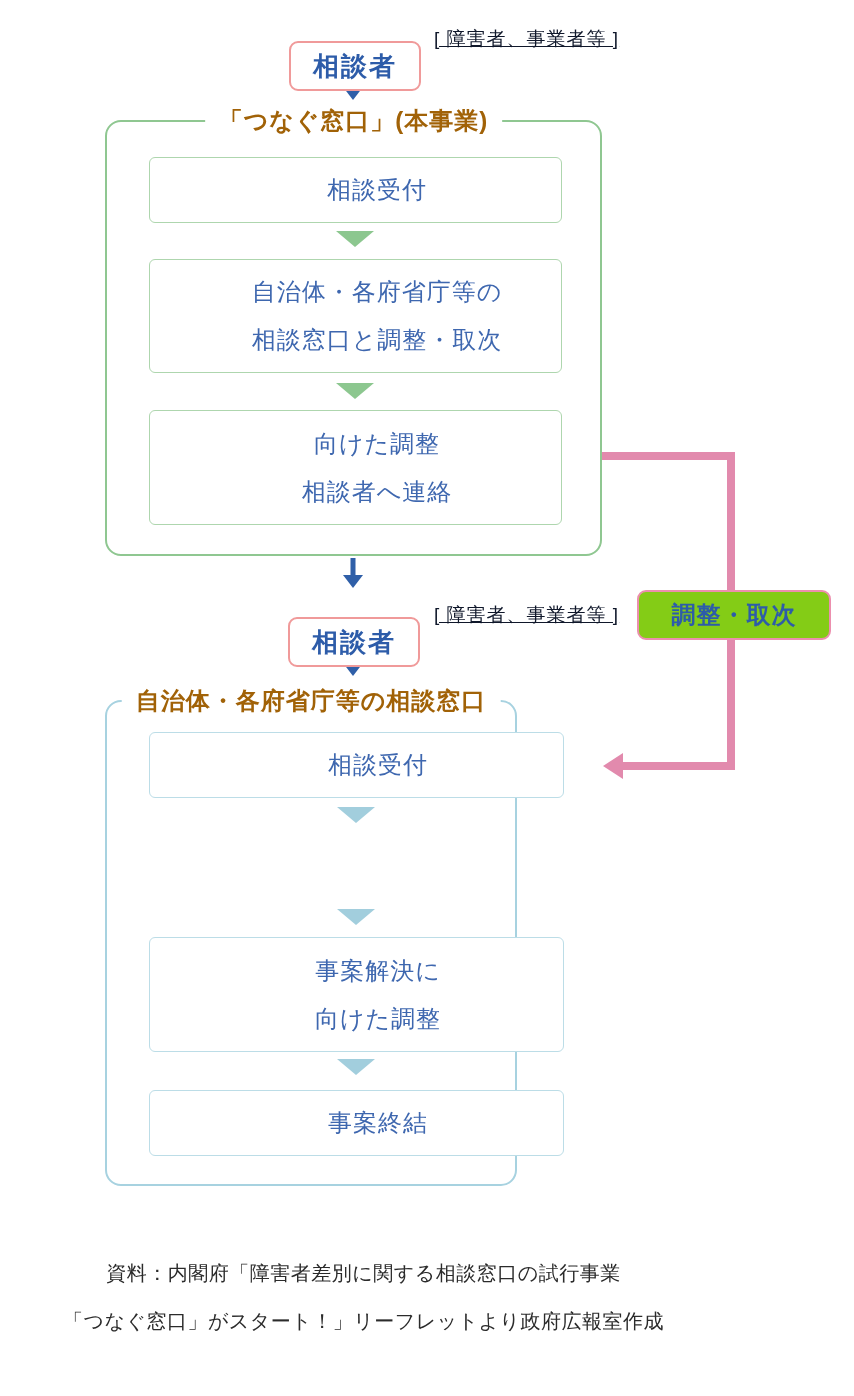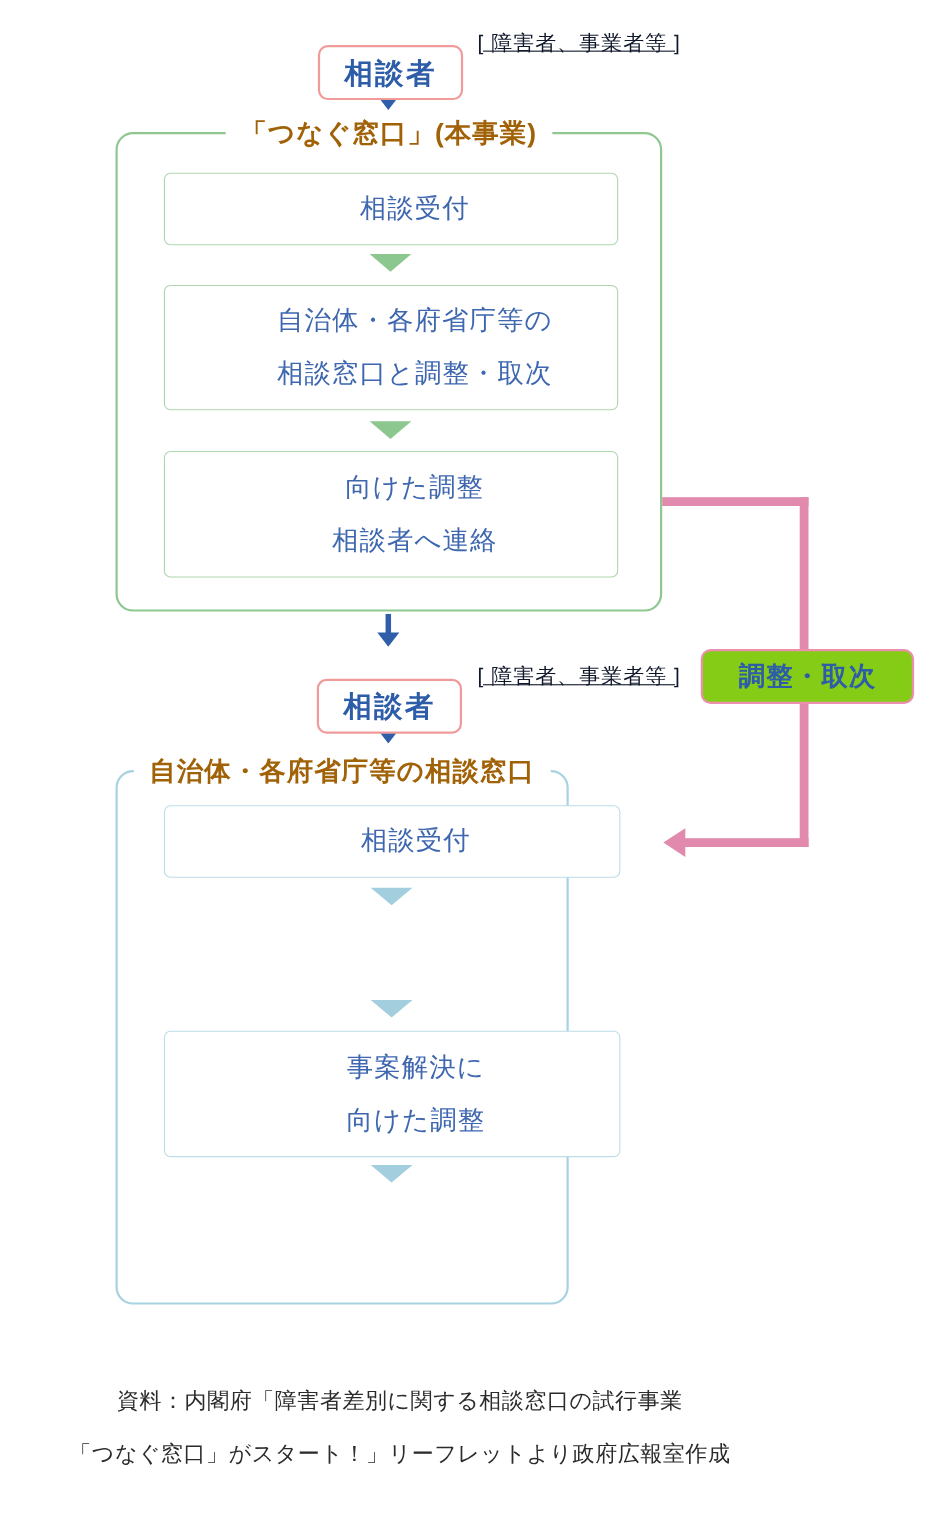--- a/index.html
+++ b/index.html
@@ -119,20 +119,23 @@
     <div class="tri tri-teal" style="left:230px;top:105px;"></div>
 
     <div class="tri tri-teal" style="left:230px;top:207px;"></div>
 
     <div class="step step-teal" style="top:235px;height:115px;">
       <span>事案解決に</span>
       <span>向けた調整</span>
     </div>
     <div class="tri tri-teal" style="left:230px;top:357px;"></div>
 
+    <div class="step step-teal" style="top:388px;height:66px;">
+      <span>事案終結</span>
+    </div>
   </div>
 
   <div class="caption">
     <div class="caption-src">資料：内閣府「障害者差別に関する相談窓口の試行事業</div>
     <div class="caption-src">「つなぐ窓口」がスタート！」リーフレットより政府広報室作成</div>
   </div>
 
 </div>
 
 </body></html>

